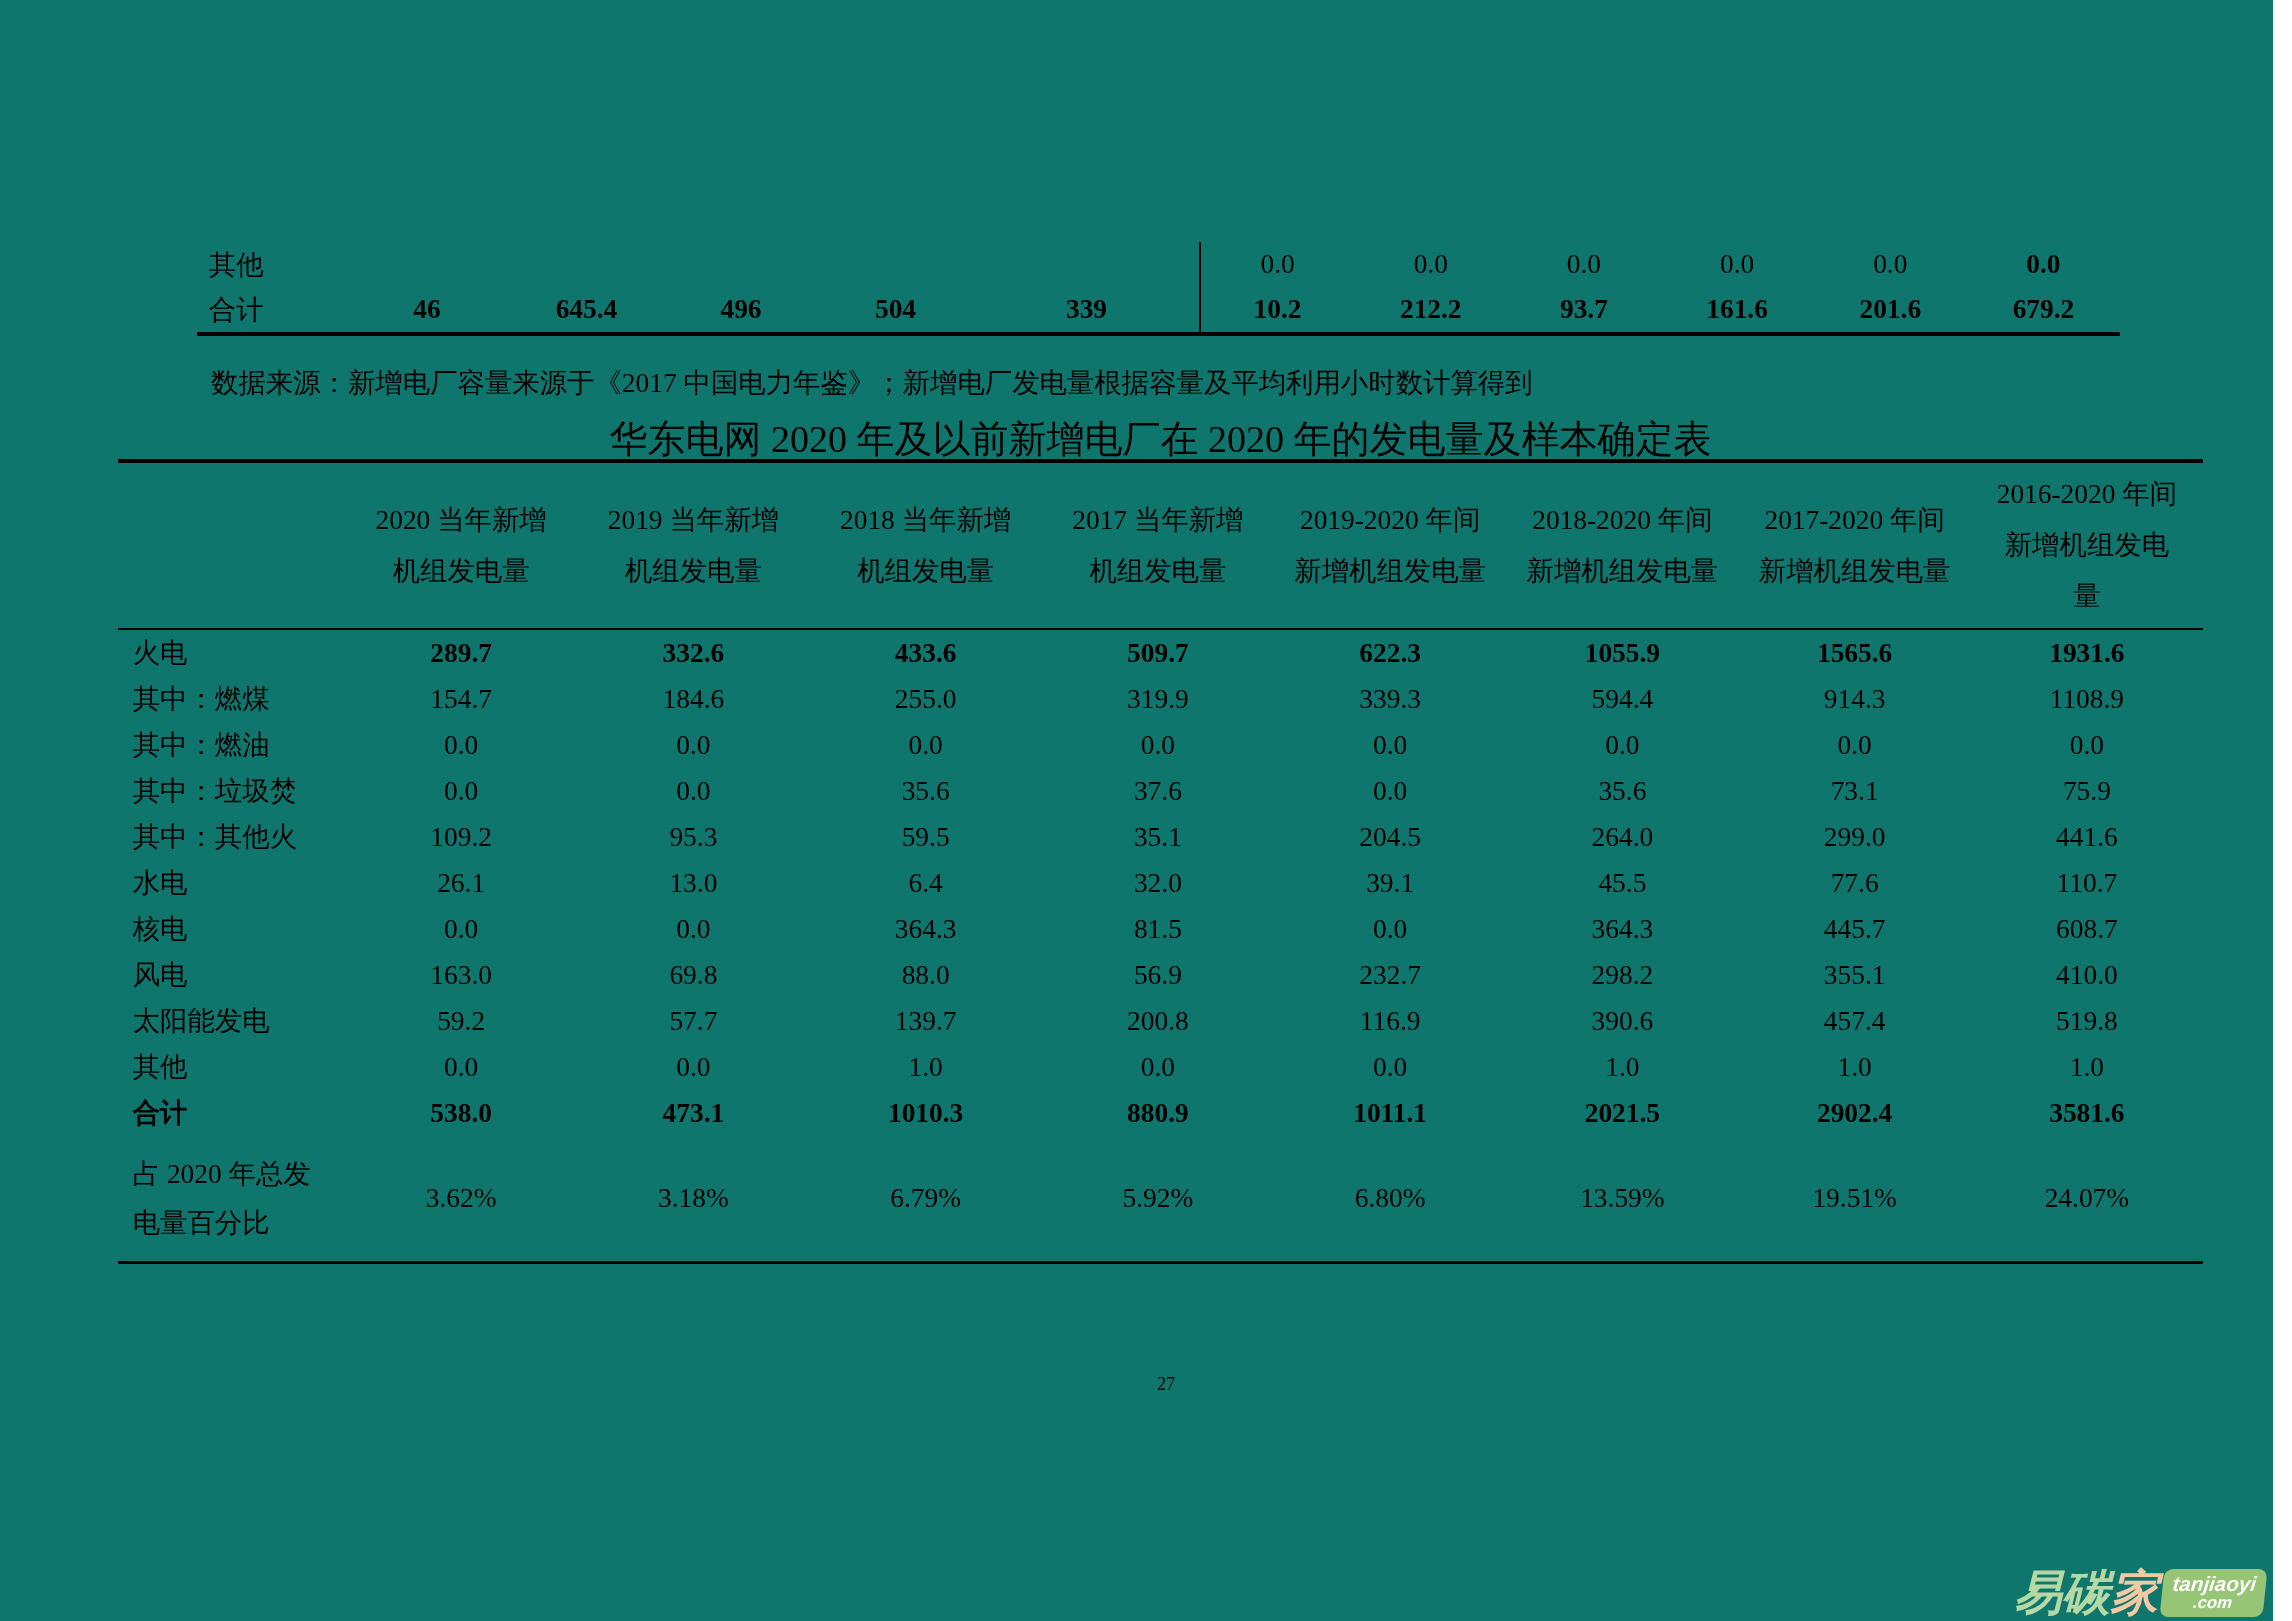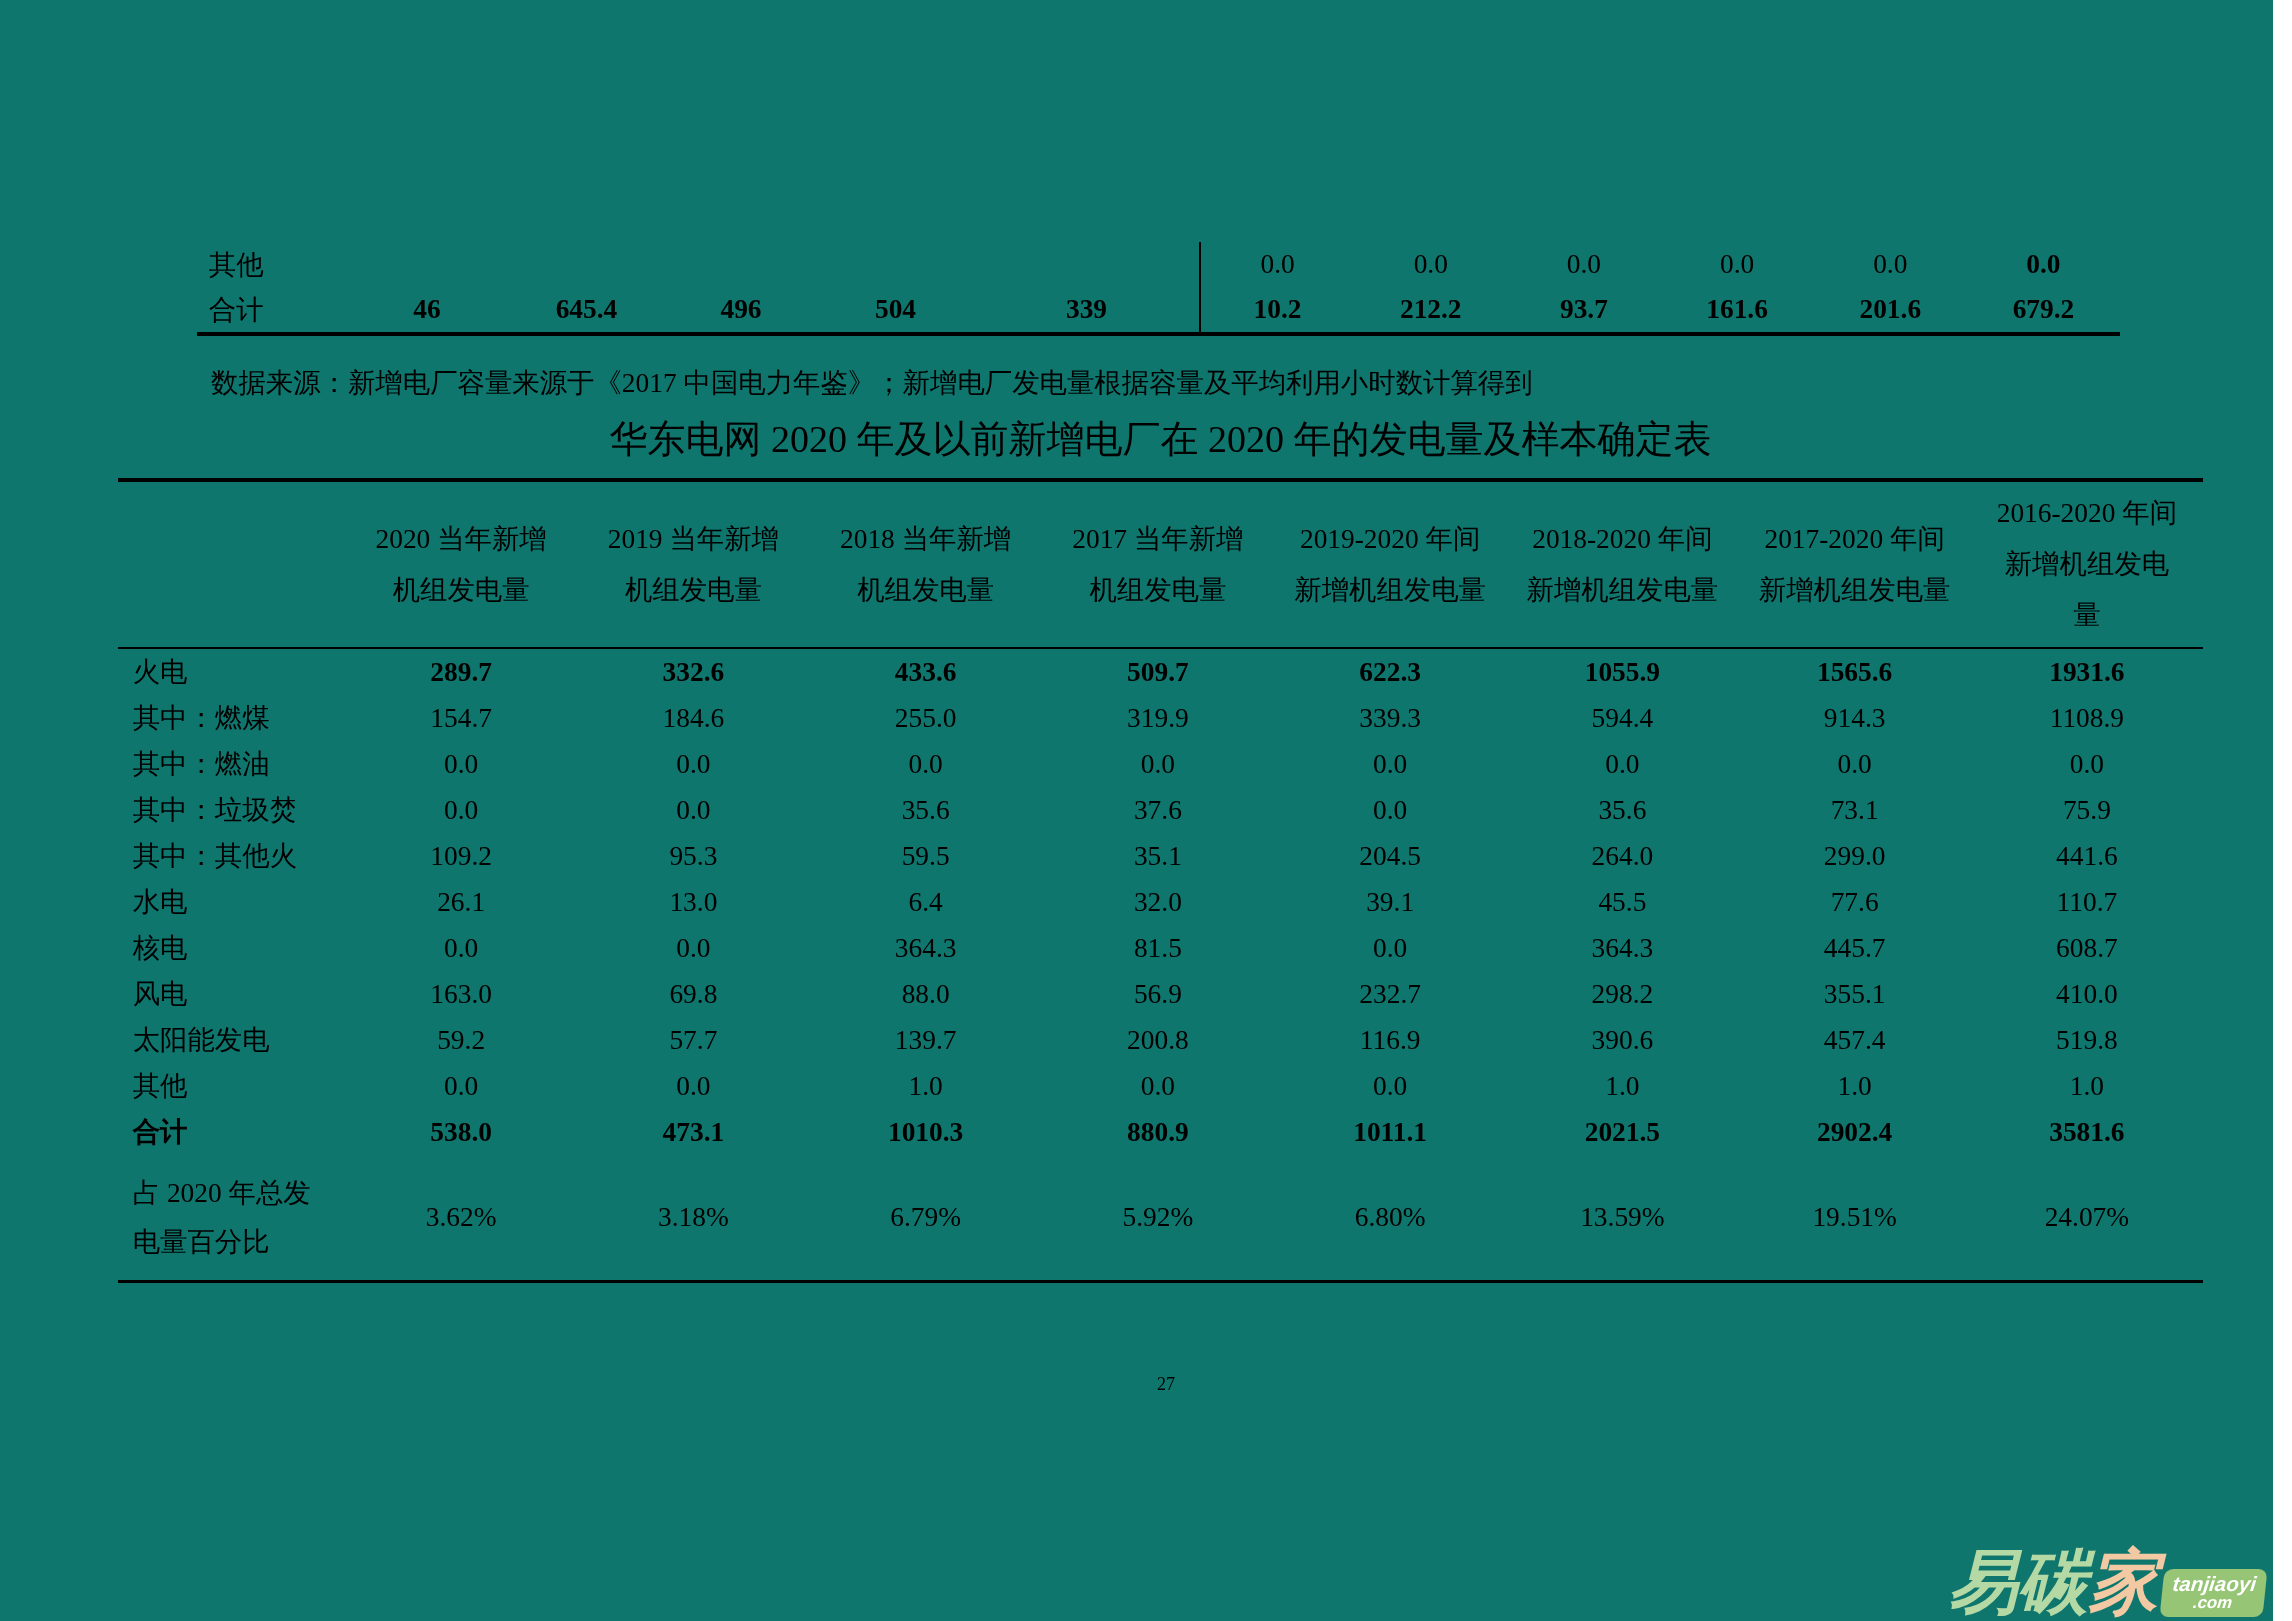--- a/index.html
+++ b/index.html
@@ -28,21 +28,21 @@
   .source-note{
     position:absolute;left:211px;top:353px;font-size:27.4px;white-space:nowrap;margin-top:12px;
   }
   
   .main-title{
     position:absolute;left:118px;top:414px;width:2085px;
     text-align:center;font-size:38px;
   }
   
   .main-table{
-    position:absolute;left:118px;top:478px;width:2085px;
+    position:absolute;left:118px;top:459px;width:2085px;
     border-top:4.9px solid #000;border-bottom:3.9px solid #000;
     box-sizing:border-box;font-size:27.4px;
   }
   .mt-header{display:flex;height:167px;border-bottom:2.9px solid #000;box-sizing:border-box;}
   .mt-h-spacer{width:227px;}
   .mt-h-cell{
     flex:1 1 0;display:flex;flex-direction:column;justify-content:center;
     align-items:center;text-align:center;line-height:51px;
   }
   .mt-row{display:flex;height:46px;align-items:center;}
@@ -50,21 +50,21 @@
   .mt-label{width:227px;padding-left:14.7px;box-sizing:border-box;text-align:left;line-height:49px;}
   .mt-cell{flex:1 1 0;text-align:center;}
   
   .page-number{position:absolute;left:1157px;top:1374px;font-size:18px;}
   
   .watermark{
     position:absolute;right:7.8px;bottom:3.9px;
     display:flex;align-items:flex-end;
     font-family:"Liberation Sans","DejaVu Sans",sans-serif;
   }
-  .wm-zh{font-size:70px;font-weight:bold;line-height:1;font-style:italic;}
+  .wm-zh{font-size:48px;font-weight:bold;line-height:1;font-style:italic;}
   .wm-green{color:var(--wm-green,#b5d9a5);}
   .wm-orange{color:var(--wm-orange,#f2c9a2);}
   .wm-badge{
     background:var(--wm-badge,#96c575);
     color:#fff;border-radius:8.8px;
     transform:skewX(-6deg);
     padding:3.9px 9.8px 4.9px 9.8px;margin-left:3.9px;
     text-align:center;font-style:italic;font-weight:bold;
   }
   .wm-badge .l1{font-size:20.6px;line-height:21.6px;}

